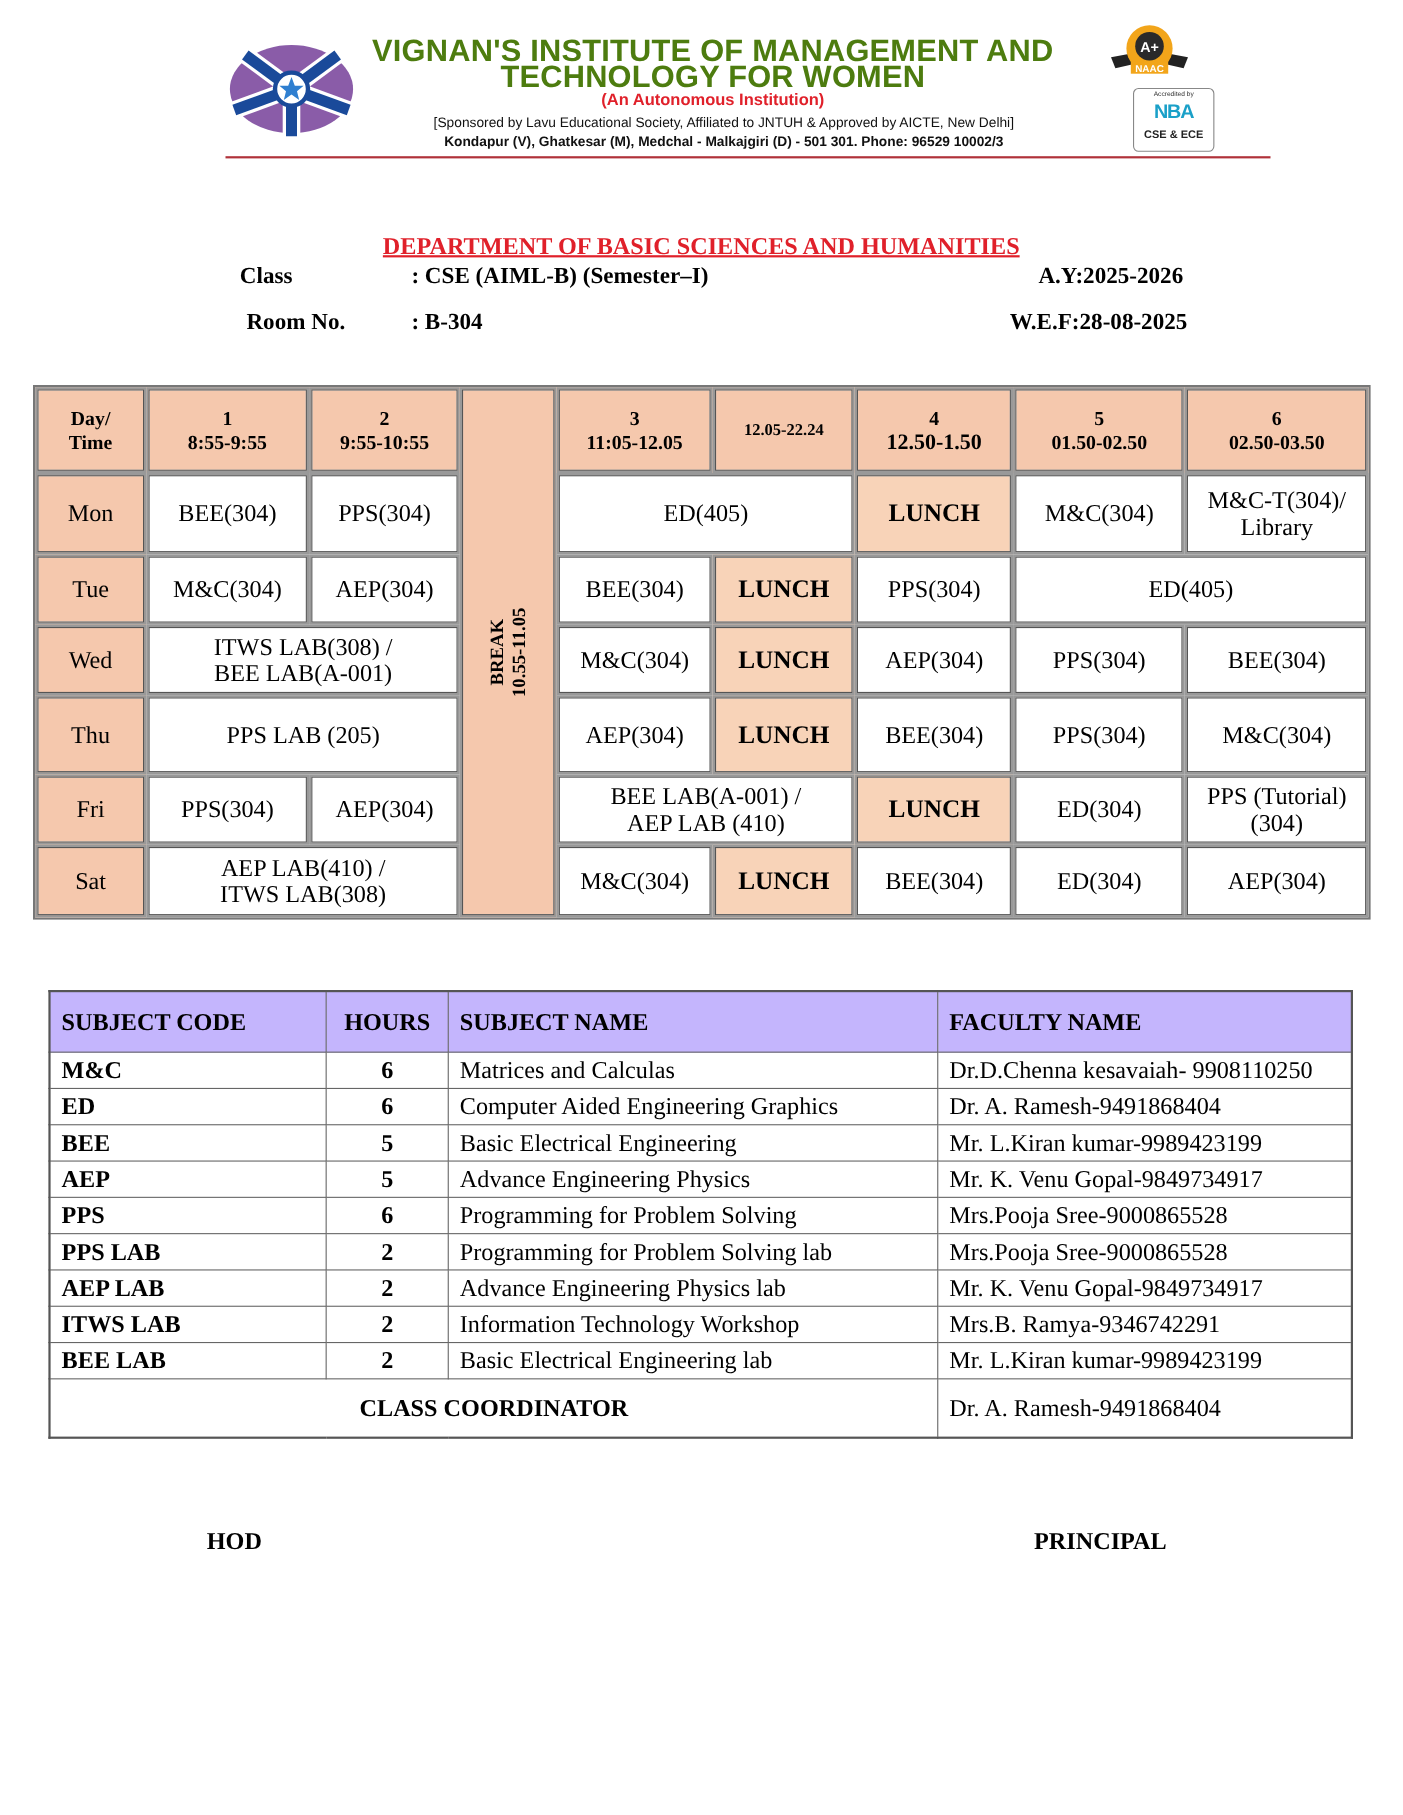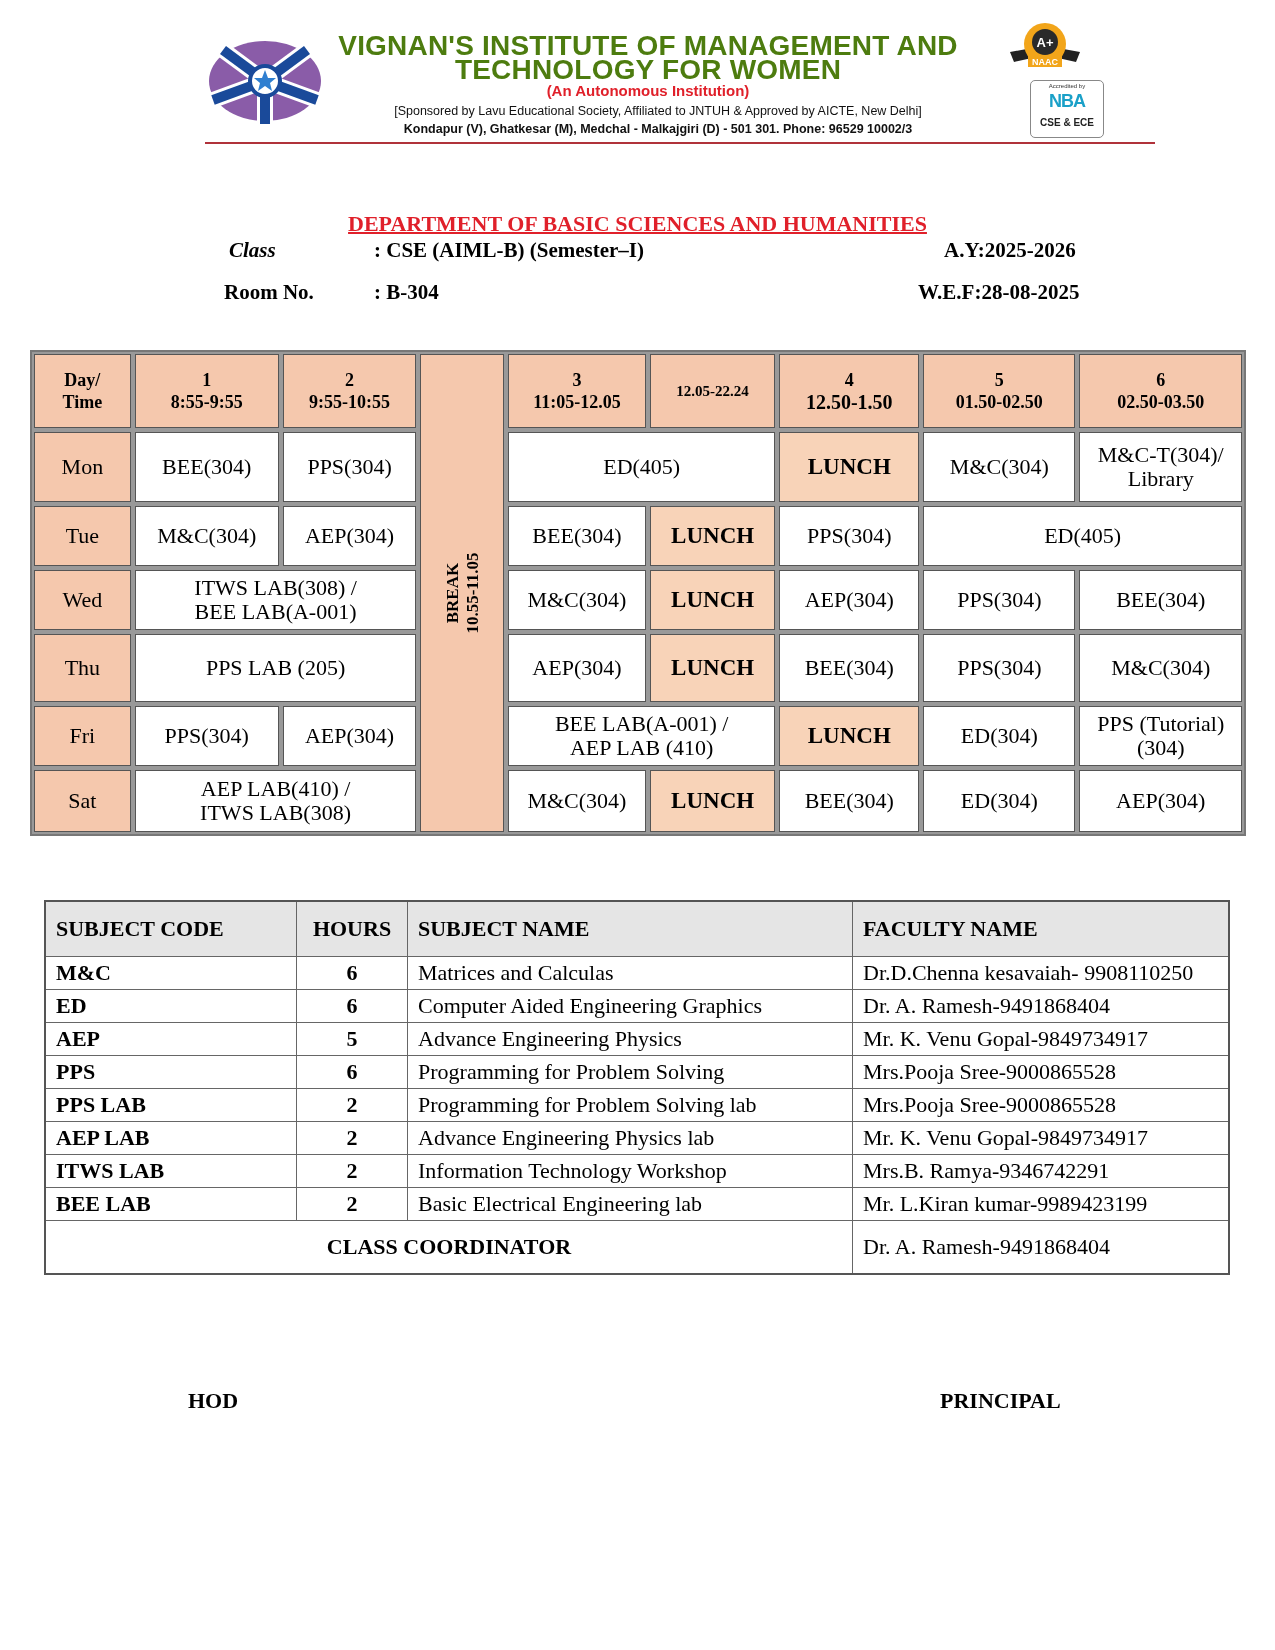--- a/index.html
+++ b/index.html
@@ -12,21 +12,21 @@
   #inst-sub { left:318px; top:82px; width:660px; text-align:center; font-family:"Liberation Sans", sans-serif; font-weight:bold; color:#e0202a; font-size:15px; }
   #inst-spons { left:318px; top:104px; width:680px; text-align:center; font-family:"Liberation Sans", sans-serif; font-size:12.5px; color:#111; }
   #inst-addr { left:318px; top:122px; width:680px; text-align:center; font-family:"Liberation Sans", sans-serif; font-weight:bold; font-size:12.5px; color:#111; }
   #header-rule { left:205px; top:142px; width:950px; height:2px; background:#b0323a; }
   #naac-badge { left:1010px; top:22px; width:70px; height:48px; }
   #nba-badge { left:1030px; top:80px; width:72px; height:56px; border:1px solid #888; border-radius:5px; background:#fff; }
 
   #dept-title { left:0; width:1275px; top:178px; text-align:center; font-weight:bold; color:#e0202a; font-size:22px; text-decoration:underline; text-decoration-thickness:2px;margin-top:33px; }
 
   .meta { font-weight:bold; font-size:21px; }
-  #class-label { left:229px; top:238px;font-style:italic; }
+  #class-label { left:218px; top:238px; }
   #class-value { left:374px; top:238px; }
   #ay-value { left:944px; top:238px; }
   #room-label { left:224px; top:280px; }
   #room-value { left:374px; top:280px; }
   #wef-value { left:918px; top:280px; }
 
   
   #timetable { left:30px; top:350px; width:1216px; border-collapse:separate; border-spacing:0; border:2px solid #777; }
   #timetable td { border:2px solid #999; box-shadow: inset 0 0 0 1px #fff; text-align:center; vertical-align:middle; font-size:22px; padding:0; line-height:24px; }
   #timetable td { outline:1px solid #555; outline-offset:-3px; }
@@ -39,21 +39,21 @@
   #timetable tr.r1 td { height:70px; }
   #timetable tr.r2 td { height:60px; }
   #timetable tr.r3 td { height:60px; }
   #timetable tr.r4 td { height:68px; }
   #timetable tr.r5 td { height:60px; }
   #timetable tr.r6 td { height:62px; }
 
   
   #subjects { left:44px; top:900px; width:1186px; border-collapse:collapse; border:2px solid #555; }
   #subjects td { border:1px solid #666; font-size:22px; padding:0 10px; height:32px; line-height:28px; }
-  #subjects tr.head td { background:#e5e5e5; font-weight:bold; height:54px; font-size:22px; }
+  #subjects tr.head td { background:#c4b5fd; font-weight:bold; height:54px; font-size:22px; }
   #subjects td.code { font-weight:bold; width:230px; }
   #subjects td.hours { font-weight:bold; text-align:center; width:90px; }
   #subjects td.fac { width:355px; }
   #subjects tr.coord td { height:52px; }
   #subjects td.coord-label { text-align:center; font-weight:bold; }
 
   #hod-label { left:188px; top:1388px; font-weight:bold; font-size:22px; }
   #principal-label { left:940px; top:1388px; font-weight:bold; font-size:22px; }
 </style>
 </head>
@@ -216,20 +216,26 @@
         <td>Matrices and Calculas</td>
         <td class="fac">Dr.D.Chenna kesavaiah- 9908110250</td>
       </tr>
       <tr>
         <td class="code">ED</td>
         <td class="hours">6</td>
         <td>Computer Aided Engineering Graphics</td>
         <td class="fac">Dr. A. Ramesh-9491868404</td>
       </tr>
       <tr>
+        <td class="code">BEE</td>
+        <td class="hours">5</td>
+        <td>Basic Electrical Engineering</td>
+        <td class="fac">Mr. L.Kiran kumar-9989423199</td>
+      </tr>
+      <tr>
         <td class="code">AEP</td>
         <td class="hours">5</td>
         <td>Advance Engineering Physics</td>
         <td class="fac">Mr. K. Venu Gopal-9849734917</td>
       </tr>
       <tr>
         <td class="code">PPS</td>
         <td class="hours">6</td>
         <td>Programming for Problem Solving</td>
         <td class="fac">Mrs.Pooja Sree-9000865528</td>

